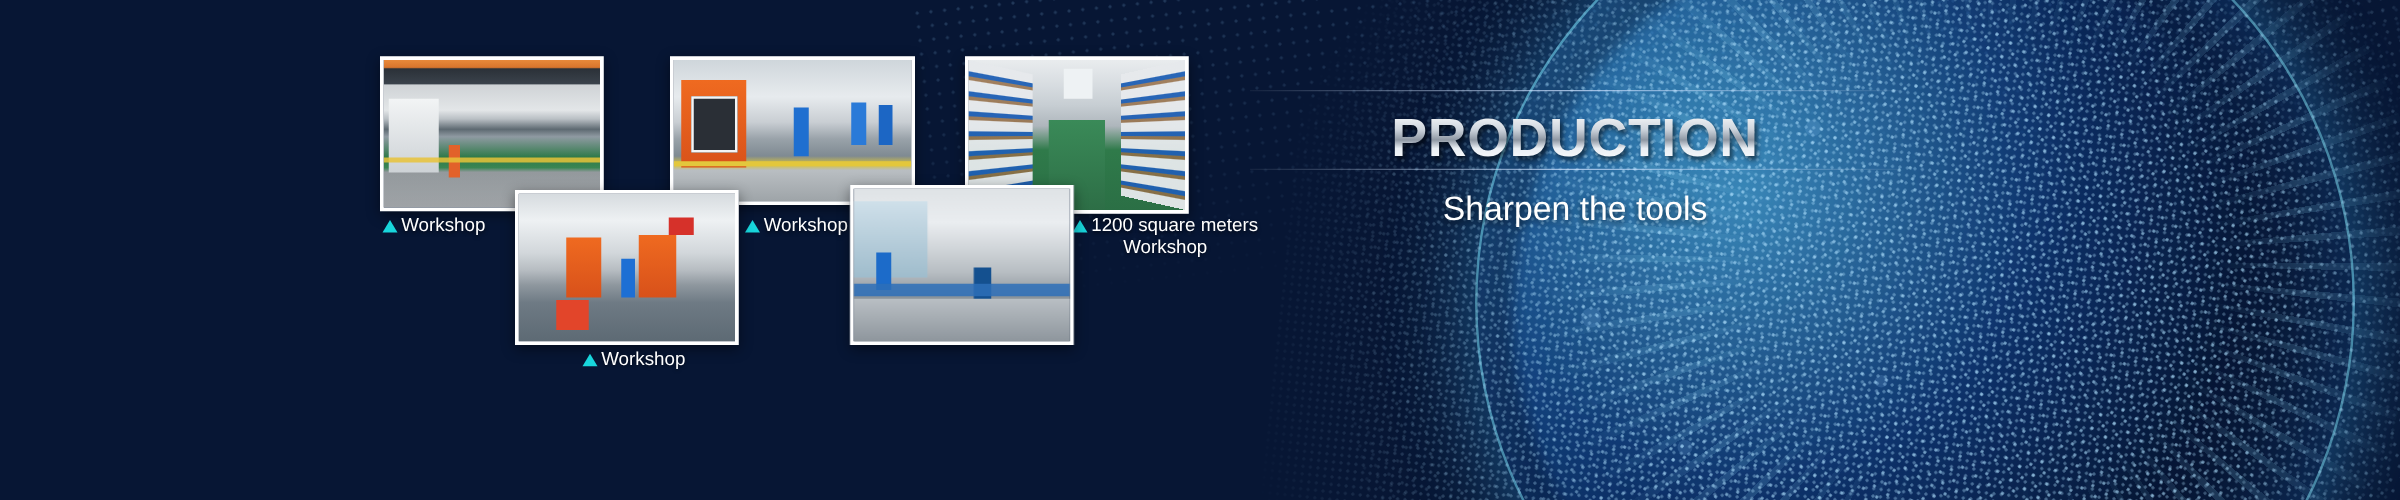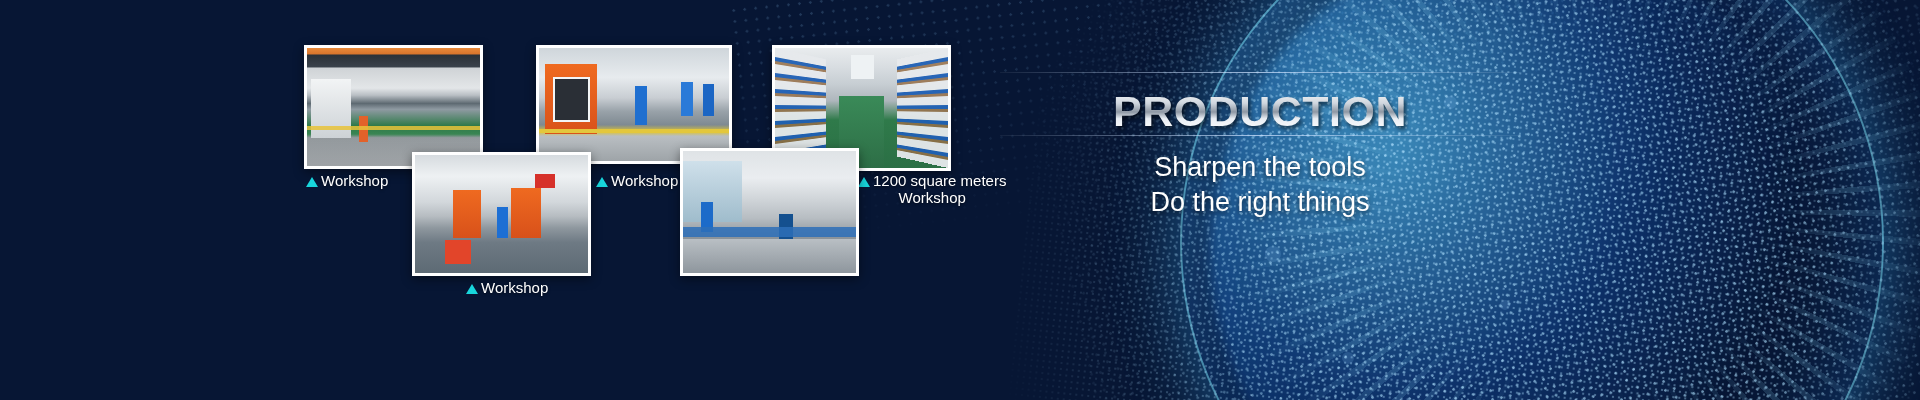--- a/index.html
+++ b/index.html
@@ -160,16 +160,15 @@
     <div style="position:absolute;left:96px;top:52%;width:14px;height:30%;background:#14508f;"></div>
     <div style="position:absolute;left:0;top:62%;width:100%;height:10px;background:#2d6fb8;opacity:.85;"></div>
     <div style="position:absolute;left:0;top:72%;width:100%;height:28%;background:linear-gradient(to bottom,#b9bfc4,#8e969d);"></div>
   </div>
 
   <div class="headline">
     <div class="rule"></div>
     <div class="h-main">PRODUCTION</div>
     <div class="rule"></div>
     <div class="tagline">Sharpen the tools</div>
-    <div class="tagline" style="margin-top:0;">Do the right things</div>
   </div>
 
 </div>
 
 </body></html>

